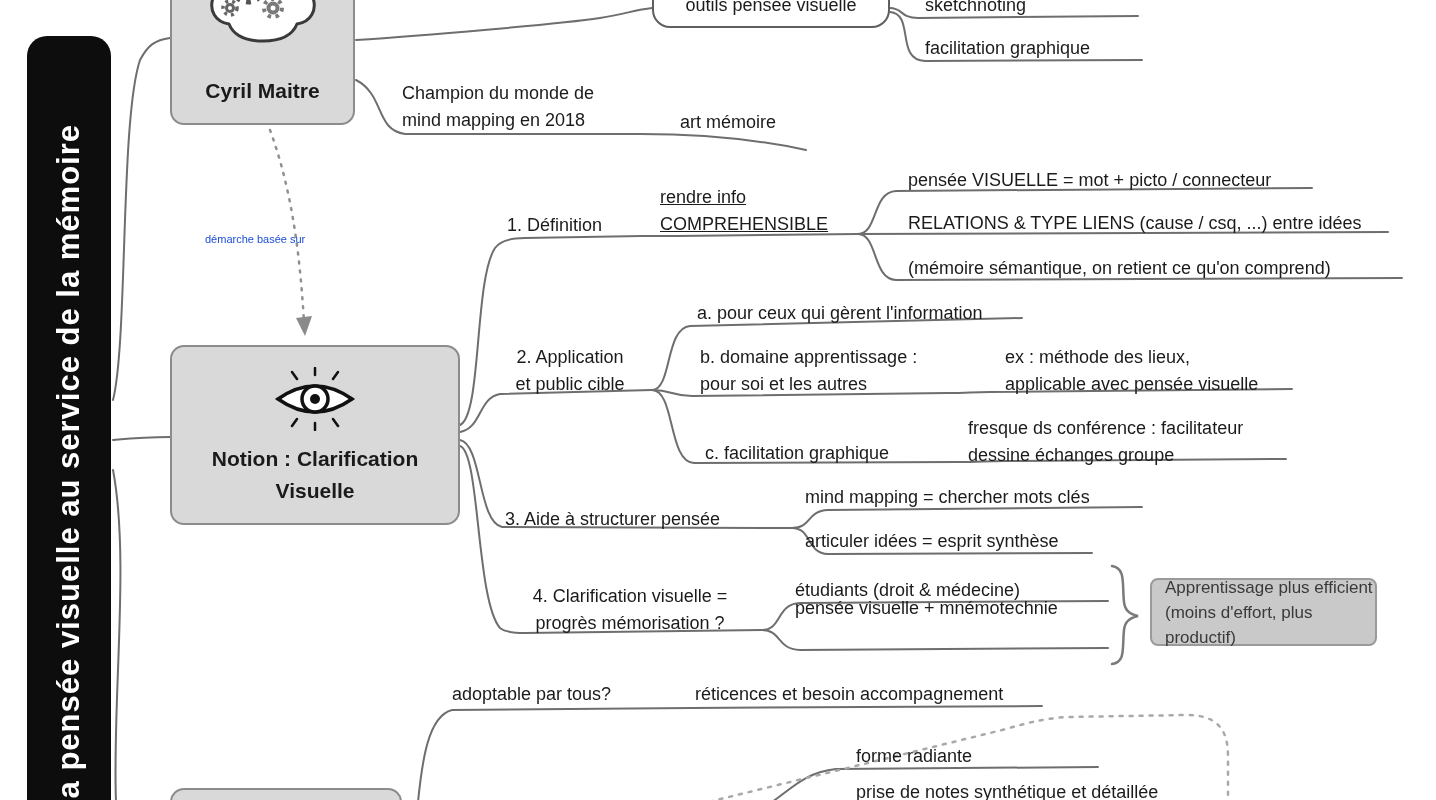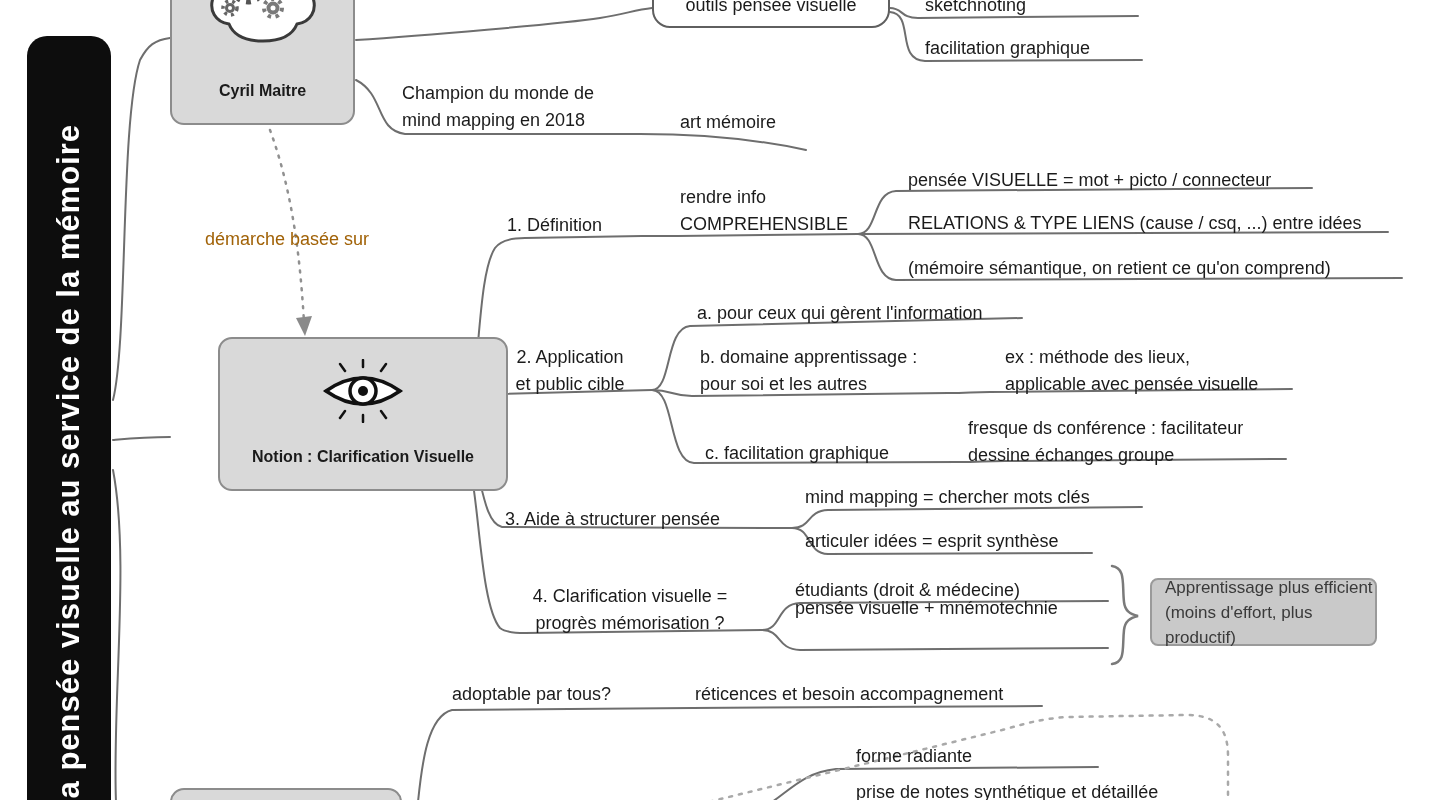--- a/index.html
+++ b/index.html
@@ -3,25 +3,25 @@
 <meta charset="utf-8">
 <style>
   *{box-sizing:border-box;margin:0;padding:0;}
   html,body{width:1436px;height:800px;}
   body{position:relative;overflow:hidden;background:#ffffff;font-family:"Liberation Sans",sans-serif;color:#1b1b1b;}
   .lines{position:absolute;left:0;top:0;pointer-events:none;}
   .txt{position:absolute;white-space:nowrap;font-size:18px;color:#1b1b1b;line-height:22px;}
   .txt.two{line-height:27px;}
   .txt.center{text-align:center;}
   .txt .ln{display:block;}
-  .gray-label{color:#a16207;font-size:18px;}
+  .gray-label{color:#1d4ed8;font-size:11px;}
   .vbar{position:absolute;left:27px;top:36px;width:84px;height:764px;background:#0d0d0d;border-radius:20px 20px 0 0;display:flex;align-items:flex-end;justify-content:center;padding-bottom:2px;}
   .vbar span{writing-mode:vertical-rl;transform:rotate(180deg);white-space:nowrap;font-weight:bold;font-size:31px;color:#ffffff;letter-spacing:1px;}
   .node{position:absolute;background:#d9d9d9;border:2px solid #8c8c8c;border-radius:14px;}
-  .node .label{position:absolute;left:0;right:0;bottom:16px;text-align:center;font-weight:bold;font-size:16px;color:#1a1a1a;line-height:32px;}
+  .node .label{position:absolute;left:0;right:0;bottom:16px;text-align:center;font-weight:bold;font-size:21px;color:#1a1a1a;line-height:32px;}
   .node .icon{position:absolute;left:50%;transform:translateX(-50%);}
   .bubble{position:absolute;left:652px;top:-18px;width:238px;height:46px;border:2px solid #5f5f5f;border-radius:18px;background:#ffffff;display:flex;align-items:center;justify-content:center;font-size:18px;color:#1b1b1b;}
   .result-box{position:absolute;left:1150px;top:578px;width:227px;height:68px;background:#c9c9c9;border:2px solid #9a9a9a;border-radius:8px;color:#3a3a3a;font-size:17px;line-height:25px;display:flex;flex-direction:column;justify-content:center;padding-left:13px;}
   .bottom-node{position:absolute;left:170px;top:788px;width:232px;height:110px;}
 </style>
 </head>
 <body>
 
 <svg class="lines" width="1436" height="800" viewBox="0 0 1436 800">
   <g fill="none" stroke="#6e6e6e" stroke-width="2" stroke-linecap="round">
@@ -86,42 +86,42 @@
   <div class="label">Cyril Maitre</div>
 </div>
 
 <div class="txt two" style="left:402px;top:80px;">
   <span class="ln">Champion du monde de</span>
   <span class="ln">mind mapping en 2018</span>
 </div>
 <div class="txt" style="left:680px;top:111px;">art mémoire</div>
 <div class="txt gray-label" style="left:205px;top:228px;">démarche basée sur</div>
 
-<div class="node" style="left:170px;top:337px;width:290px;height:154px;margin-left:48px;">
+<div class="node" style="left:170px;top:345px;width:290px;height:180px;">
   <svg class="icon" style="top:20px;" width="90" height="64" viewBox="0 0 90 64">
     <g stroke="#111111" fill="none" stroke-width="2.5" stroke-linecap="round">
       <line x1="45" y1="8" x2="45" y2="1"></line>
         <line x1="27" y1="12" x2="22" y2="5"></line>
         <line x1="63" y1="12" x2="68" y2="5"></line>
       <line x1="45" y1="56" x2="45" y2="63"></line>
         <line x1="27" y1="52" x2="22" y2="59"></line>
         <line x1="63" y1="52" x2="68" y2="59"></line>
     </g>
     <path d="M 8,32 Q 45,6 82,32 Q 45,58 8,32 Z" fill="#ffffff" stroke="#111111" stroke-width="3.5"></path>
     <circle cx="45" cy="32" r="13" fill="#ffffff" stroke="#111111" stroke-width="3.5"></circle>
     <circle cx="45" cy="32" r="5" fill="#111111"></circle>
   </svg>
   <div class="label">
     <span class="ln">Notion :</span>
     <span class="ln">Clarification Visuelle</span>
   </div>
 </div>
 
 <div class="txt" style="left:507px;top:214px;">1. Définition</div>
-<div class="txt two" style="left:680px;top:184px;">
+<div class="txt two" style="left:660px;top:184px;text-decoration:underline;">
   <span class="ln">rendre info</span>
   <span class="ln">COMPREHENSIBLE</span>
 </div>
 <div class="txt" style="left:908px;top:169px;text-align:center;">pensée VISUELLE = mot + picto / connecteur</div>
 <div class="txt" style="left:908px;top:212px;">RELATIONS &amp; TYPE LIENS (cause / csq, ...) entre idées</div>
 <div class="txt" style="left:908px;top:257px;">(mémoire sémantique, on retient ce qu'on comprend)</div>
 
 <div class="txt two center" style="left:500px;top:344px;width:140px;">
   <span class="ln">2. Application</span>
   <span class="ln">et public cible</span>

